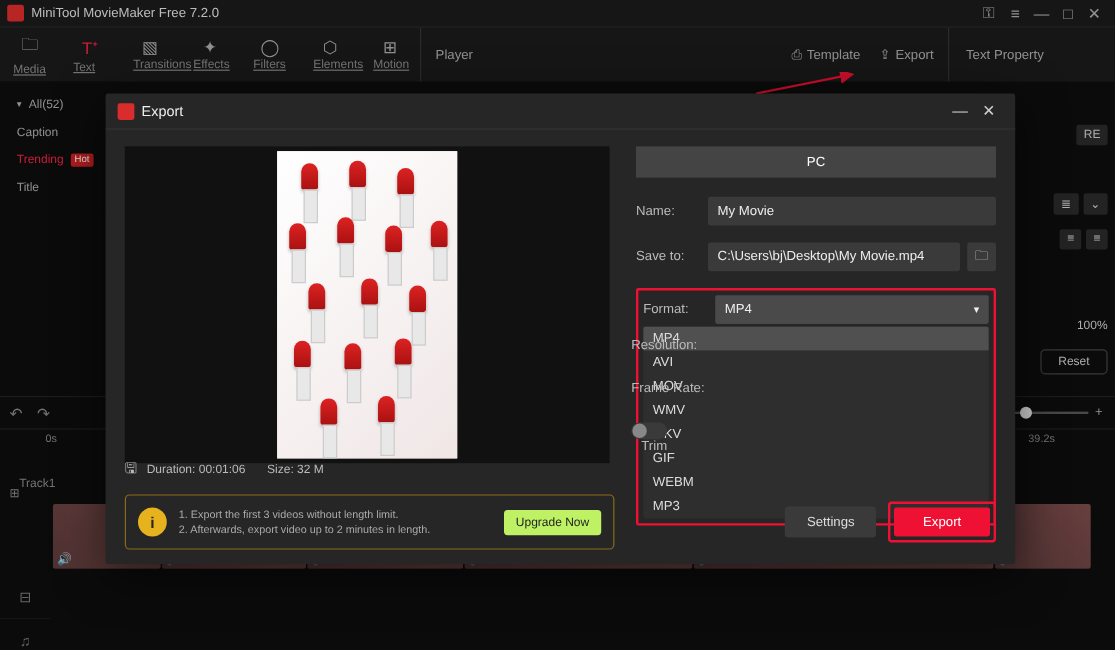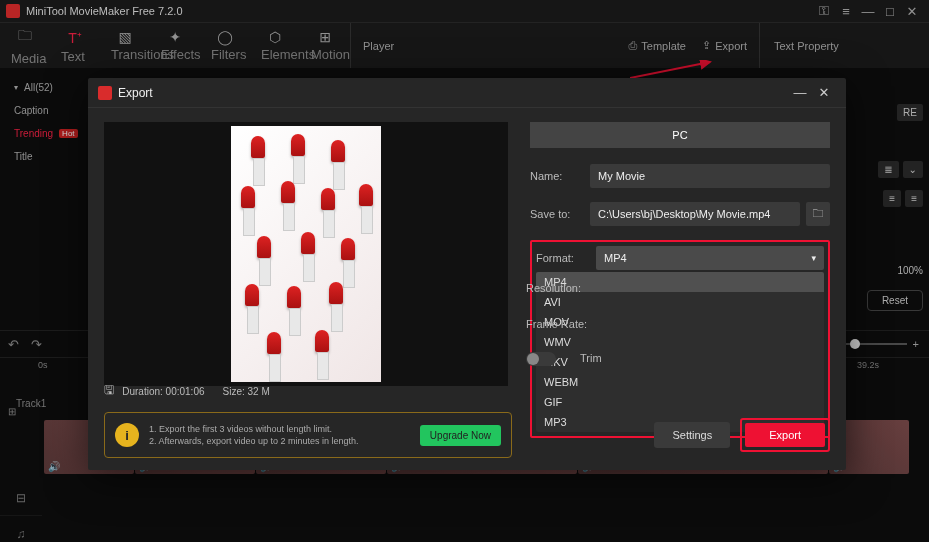--- a/index.html
+++ b/index.html
@@ -9,30 +9,30 @@
   .titlebar { height: 22px; background: #1a1a1a; display: flex; align-items: center; padding: 0 6px; }
   .titlebar .logo { width: 14px; height: 14px; background: #d92c2c; border-radius: 2px; margin-right: 6px; }
   .titlebar .title { flex: 1; color: #ddd; font-size: 11px; }
   .titlebar .tctrl { width: 22px; text-align: center; color: #aaa; font-size: 13px; cursor: pointer; }
 
   
   .toolbar { height: 46px; background: #1a1a1a; border-top: 1px solid #2a2a2a; display: flex; }
   .tool { width: 50px; display: flex; flex-direction: column; align-items: center; justify-content: center; color: #aaa; gap: 2px; cursor: pointer; }
   .tool.active { color: #e24; }
   .tool .ticon { font-size: 14px; }
-  .tool .tlabel { font-size: 13px; }
+  .tool .tlabel { font-size: 10px; text-decoration: underline; }
   .player-bar { flex: 1; border-left: 1px solid #333; display: flex; align-items: center; padding: 0 12px; justify-content: space-between; }
   .player-bar .lbl { color: #aaa; }
   .player-bar .right { display: flex; gap: 16px; align-items: center; }
   .eitem { display: flex; align-items: center; gap: 4px; color: #aaa; cursor: pointer; }
-  .textprop { width: 170px; border-left: 1px solid #333; display: flex; align-items: center; padding-left: 14px; color: #aaa; }
+  .textprop { width: 139px; border-left: 1px solid #333; display: flex; align-items: center; padding-left: 14px; color: #aaa; }
 
   
   .sidebar { position: absolute; top: 68px; left: 0; width: 100px; background: #0d0d0d; padding: 8px 6px; }
-  .sidebar .cat { padding: 6px 8px; color: #aaa; border-radius: 3px; font-size: 10px; cursor: pointer; display: flex; align-items: center; gap: 6px; }
+  .sidebar .cat { padding: 6px 8px; color: #aaa; border-radius: 3px; font-size: 10px; cursor: pointer; display: flex; gap: 6px; }
   .sidebar .cat.first::before { content: "▾"; font-size: 8px; }
   .sidebar .cat.trend { color: #e24; }
   .badge { background: #c22; color: #fff; font-size: 8px; padding: 0 3px; border-radius: 2px; }
 
   
   .rprops { position: absolute; top: 100px; right: 0; width: 80px; height: 220px; }
   .rprops .row { display: flex; justify-content: flex-end; gap: 4px; padding: 4px 6px; color: #ccc; font-size: 10px; }
   .rprops .btn { background: #2a2a2a; padding: 3px 6px; border-radius: 2px; cursor: pointer; }
   .rprops .rb { border: 1px solid #444; padding: 4px 14px; border-radius: 4px; cursor: pointer; }
 
@@ -94,21 +94,21 @@
   .meta { position: absolute; left: 16px; bottom: 68px; color: #bbb; font-size: 10px; display: flex; align-items: center; gap: 8px; }
   .meta .micon { font-size: 12px; }
 
   
   .dlg-foot { position: absolute; left: 16px; right: 16px; bottom: 12px; height: 46px; display: flex; align-items: center; }
   .free-box { flex: 0 0 408px; height: 46px; border: 1px solid #8a6a1a; border-radius: 4px; display: flex; align-items: center; padding: 0 10px; gap: 10px; }
   .free-box .info { width: 24px; height: 24px; border-radius: 50%; background: #e6b31e; color: #262626; display: flex; align-items: center; justify-content: center; font-weight: bold; font-size: 13px; }
   .free-box .ftxt { flex: 1; font-size: 9px; line-height: 12px; color: #cfa83b; }
   .free-box .ftxt .l1 { color: #e6b31e; font-size: 10px; margin-bottom: 2px; }
   .free-box .ftxt .ln { color: #aaa; }
-  .upgrade { background: #22c55e; color: #222; padding: 5px 10px; border-radius: 3px; font-size: 10px; cursor: pointer; }
+  .upgrade { background: #bef264; color: #222; padding: 5px 10px; border-radius: 3px; font-size: 10px; cursor: pointer; }
 
   .actions { margin-left: auto; display: flex; gap: 10px; align-items: center; }
   .settings-btn { background: #3a3a3a; color: #ddd; padding: 7px 18px; border-radius: 3px; font-size: 11px; cursor: pointer; }
   .export-wrap { border: 2px solid #e13; padding: 3px; border-radius: 3px; }
   .export-btn { background: #e13; color: #fff; padding: 6px 24px; border-radius: 2px; font-size: 11px; cursor: pointer; }
 </style>
 </head>
 <body>
 
 <div class="titlebar">
@@ -313,29 +313,29 @@
               <span>MP4</span>
               <span class="chev">▾</span>
             </div>
           </div>
           <div class="dropdown">
             <div class="opt hover">MP4</div>
             <div class="opt">AVI</div>
             <div class="opt">MOV</div>
             <div class="opt">WMV</div>
             <div class="opt">MKV</div>
+            <div class="opt">GIF</div>
             <div class="opt">WEBM</div>
-            <div class="opt">GIF</div>
             <div class="opt">MP3</div>
           </div>
         </div>
 
         <div style="position:absolute; left:438px; top:204px; color:#bbb; font-size:11px;">Resolution:</div>
         <div style="position:absolute; left:438px; top:240px; color:#bbb; font-size:11px;">Frame Rate:</div>
-        <div style="position:absolute; left:438px; top:274px; display:flex; align-items:flex-start; gap:24px;">
+        <div style="position:absolute; left:438px; top:274px; display:flex; align-items:flex-end; gap:0;flex-direction:column;">
           <div class="toggle"></div>
           <span style="color:#bbb; font-size:11px;">Trim</span>
         </div>
       </div>
     </div>
 
     <div class="meta">
       <span class="micon">🖫</span>
       <span><span>Duration:</span>&nbsp;<span>00:01:06</span></span>
       <span style="margin-left:10px"><span>Size:</span>&nbsp;<span>32 M</span></span>

